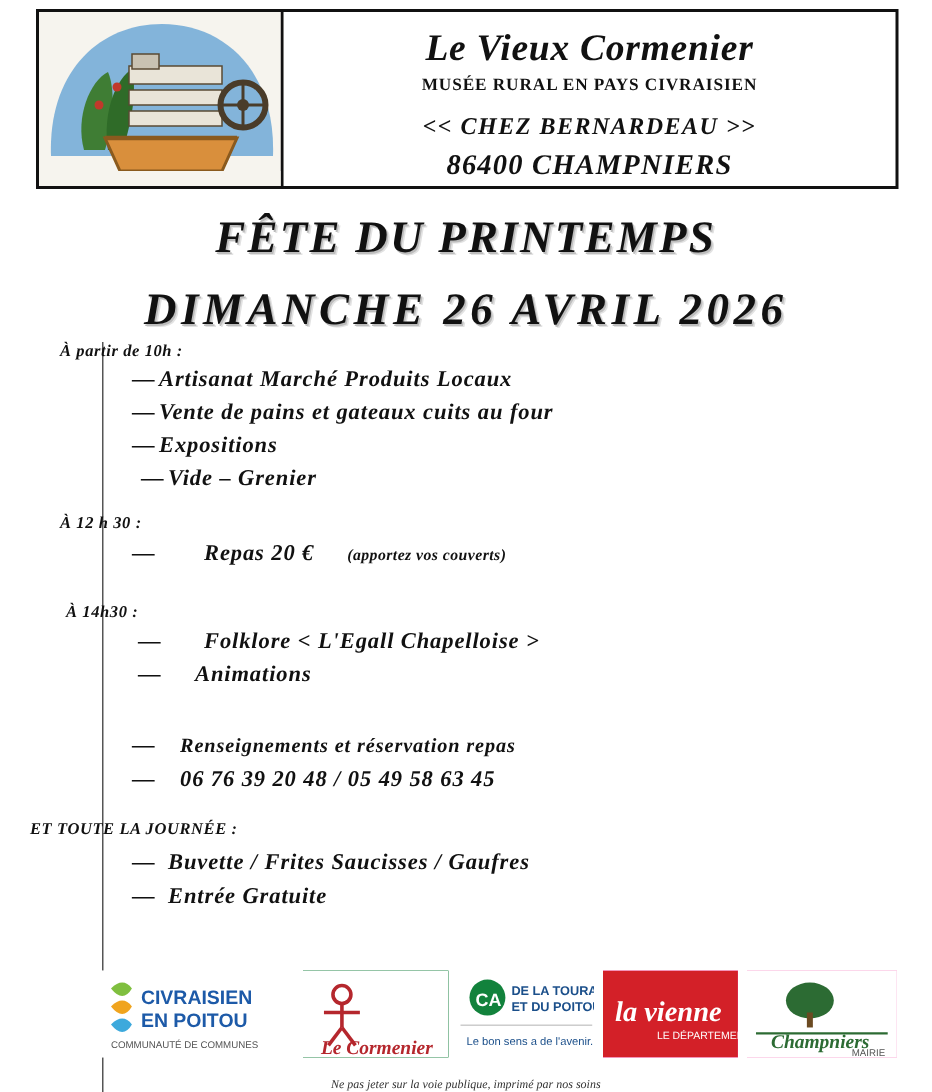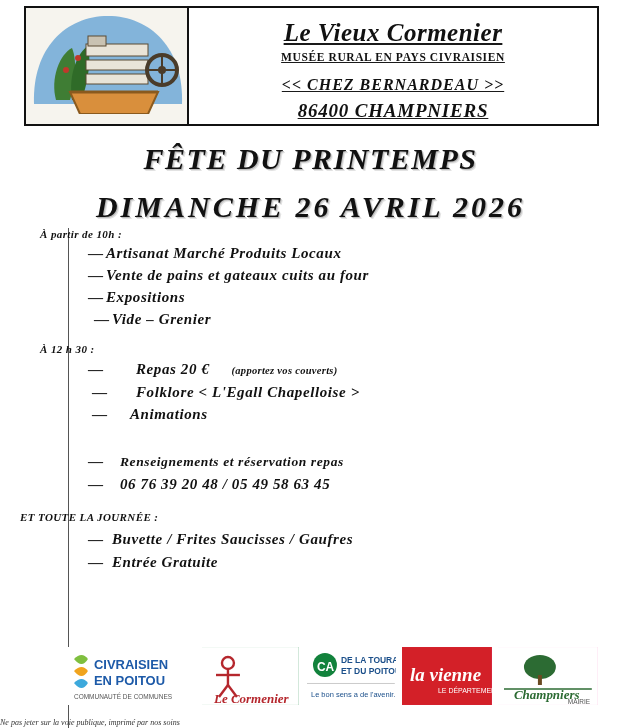--- a/index.html
+++ b/index.html
@@ -37,21 +37,20 @@
     overflow: hidden;
   }
   .header-text {
     flex: 1;
     display: flex;
     flex-direction: column;
     align-items: center;
     justify-content: center;
     padding: 16px 6px 6px 6px;
     box-sizing: border-box;
-    text-decoration: underline;
   }
   .title-main {
     font-family: "Liberation Serif", serif;
     font-style: italic;
     font-weight: bold;
     font-size: 25px;
     letter-spacing: 0.5px;
     color: #111;
     text-align: center;
     line-height: 1.05;
@@ -183,20 +182,21 @@
     justify-content: center;
     box-sizing: border-box;
     position: relative;
     overflow: hidden;
   }
   .footer-note {
     position: absolute;
     left: 0;
     top: 718px;
     width: 621px;
+    text-align: center;
     font-family: "Liberation Serif", serif;
     font-style: italic;
     font-size: 8px;
     color: #333;
   }
 
   
   .left-rule {
     position: absolute;
     left: 68px;
@@ -278,20 +278,23 @@
     <div class="time-label">À 12 h 30 :</div>
   </div>
   <div style="margin-left:88px; margin-top:6px;">
     <div class="item-row">
       <span class="dash">—</span>
       <span class="item-text" style="margin-left:30px;">Repas     20 €</span>
       <span class="note" style="margin-left:22px;">(apportez vos couverts)</span>
     </div>
   </div>
 
+  <div style="margin-left:44px; margin-top:24px;">
+    <div class="time-label">À 14h30 :</div>
+  </div>
   <div style="margin-left:92px; margin-top:6px;">
     <div class="item-row" style="margin-bottom:5px;">
       <span class="dash">—</span>
       <span class="item-text" style="margin-left:26px;">Folklore   &lt; L'Egall Chapelloise &gt;</span>
     </div>
     <div class="item-row">
       <span class="dash">—</span>
       <span class="item-text" style="margin-left:20px;">Animations</span>
     </div>
   </div>

